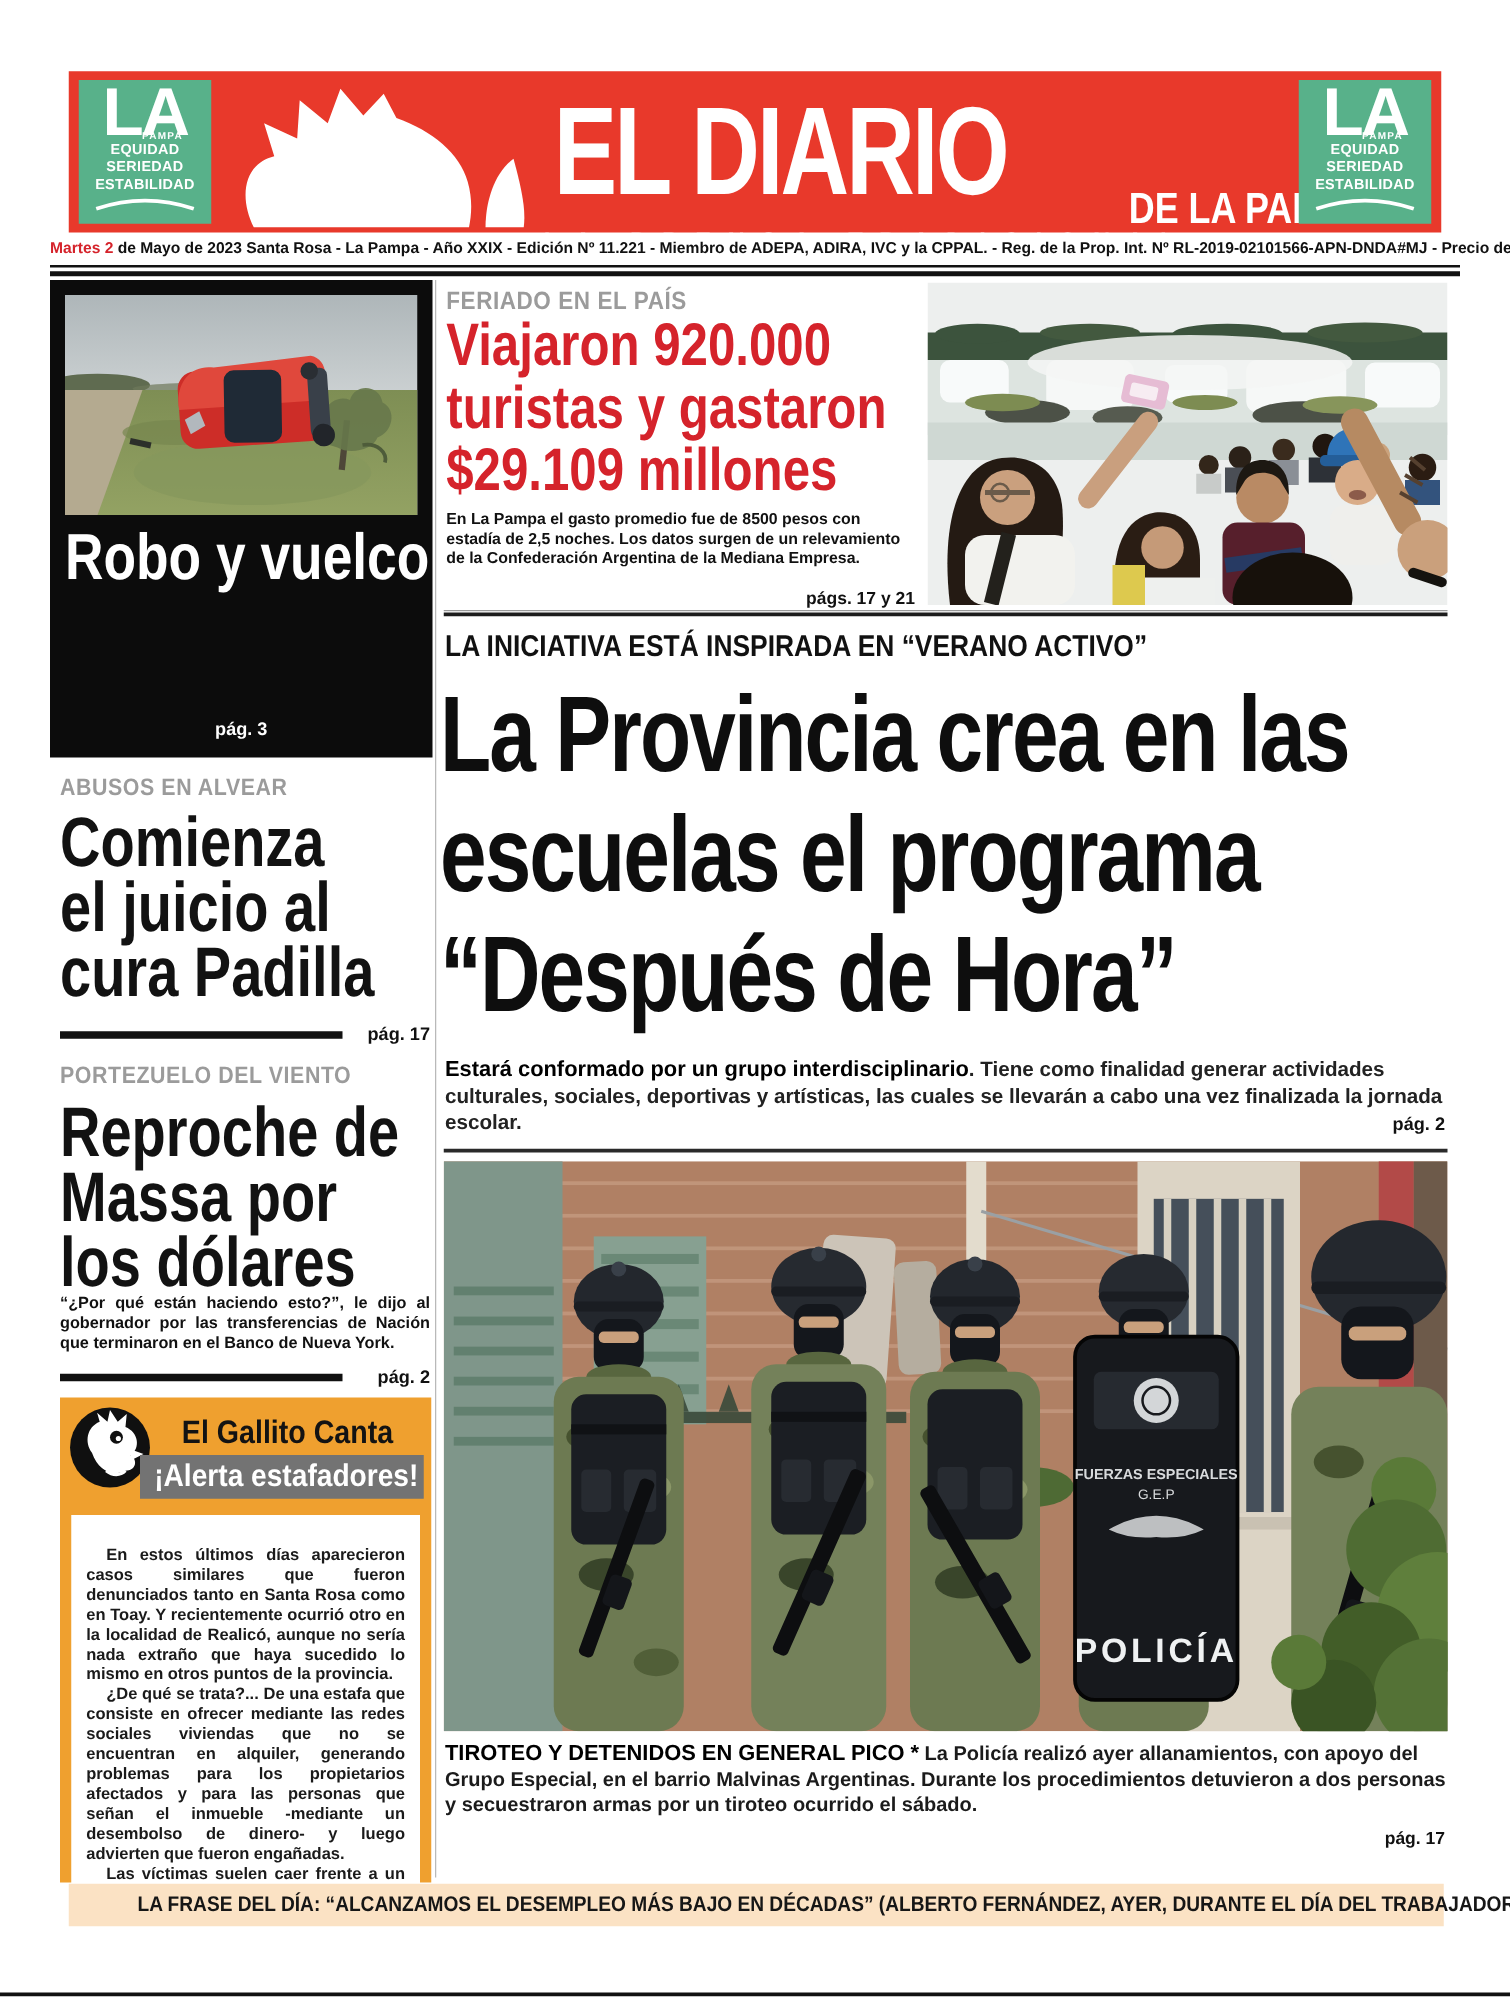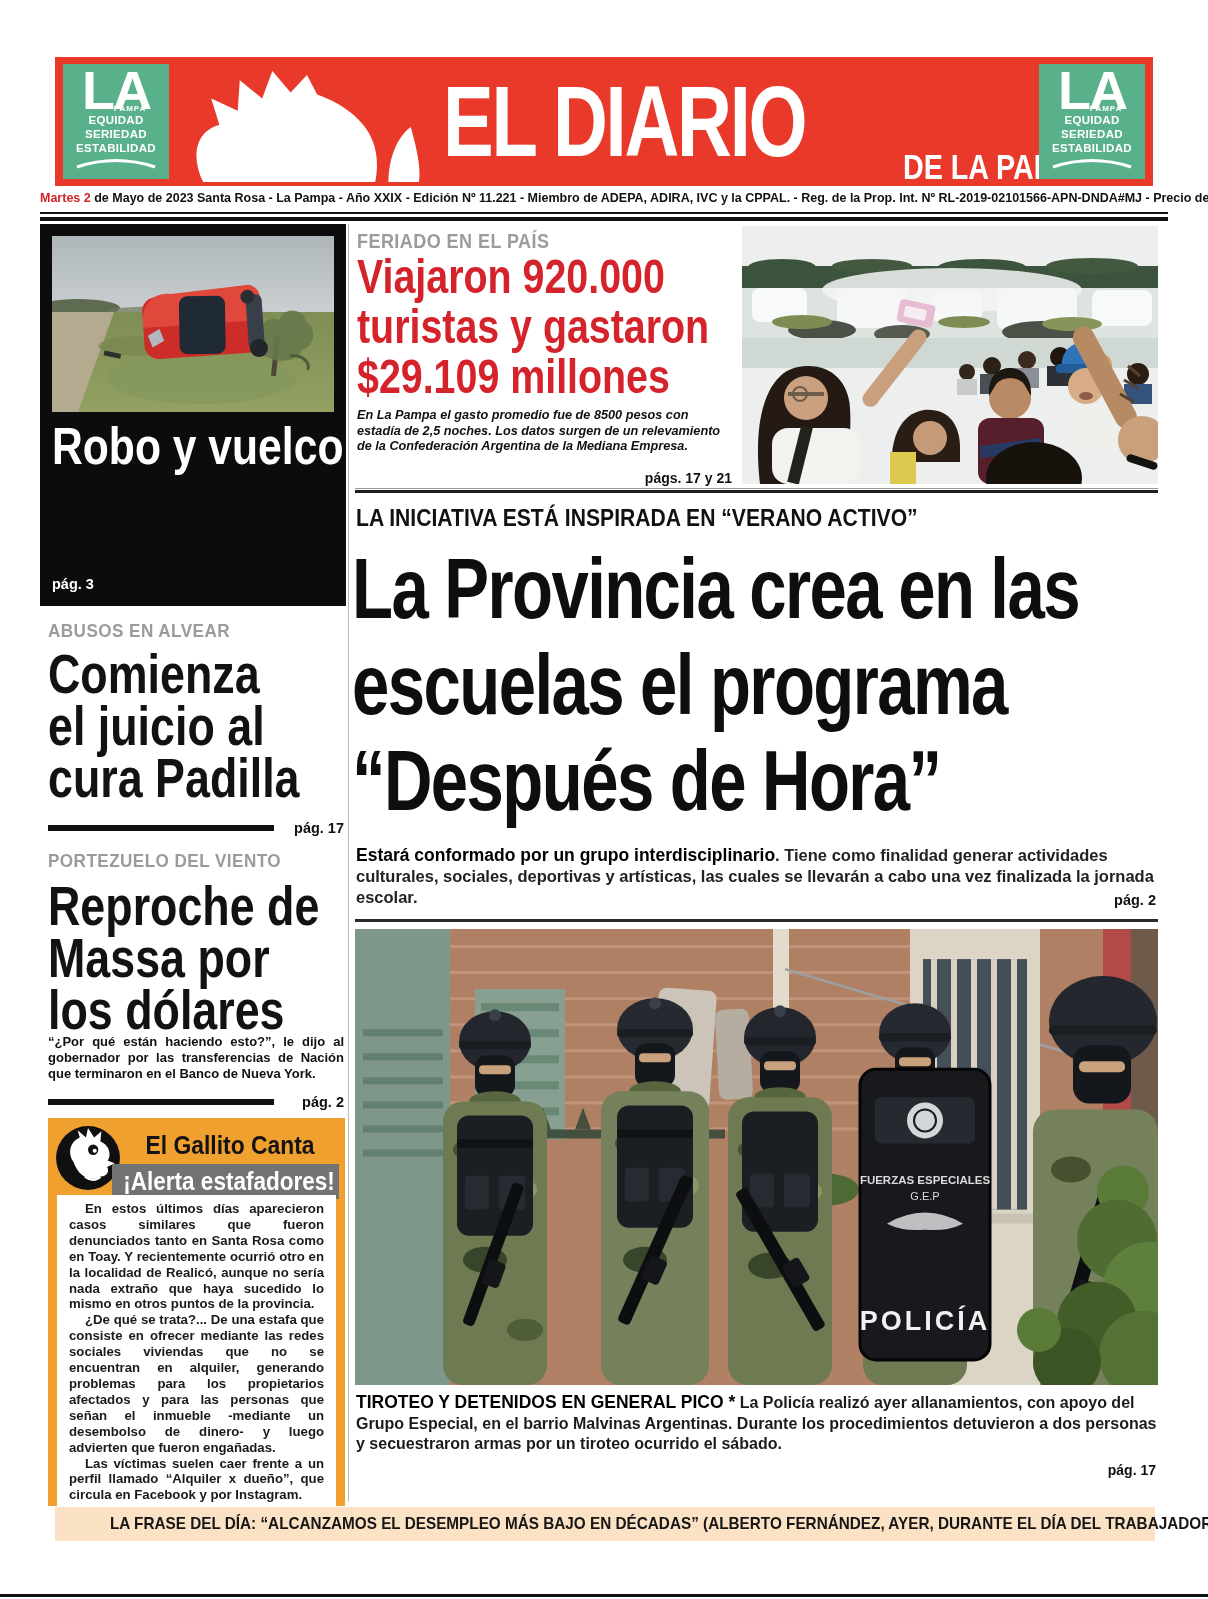--- a/index.html
+++ b/index.html
@@ -24,49 +24,49 @@
   .dl-red{color:#d5232b;}
   .rule-thin{left:40px;top:212px;width:1128px;height:2px;background:#111;}
   .rule-thick{left:40px;top:217px;width:1128px;height:4px;background:#111;}
   .divider{left:348px;top:224px;width:1px;height:1278px;background:#b9b9b9;}
   
   .blackbox{left:40px;top:224px;width:306px;height:382px;background:#0c0c0c;color:#fff;}
   .bb-photo{left:12px;top:12px;width:282px;height:176px;}
   .bb-head{left:12px;top:196px;font-size:52px;font-weight:bold;line-height:52px;white-space:nowrap;
            transform:scaleX(.82);transform-origin:0 0;}
   .bb-body{left:12px;top:258px;width:284px;font-size:17px;font-weight:bold;line-height:21px;}
-  .bb-pag{left:12px;top:352px;width:282px;text-align:left;font-size:14.5px;font-weight:bold;}
+  .bb-pag{left:12px;top:352px;width:282px;text-align:center;font-size:14.5px;font-weight:bold;}
   .kicker{font-size:19px;font-weight:bold;color:#9b9b9b;white-space:nowrap;
           transform:scaleX(.9);transform-origin:0 0;letter-spacing:.5px;}
   .lk1{left:48px;top:620px;} .lk2{left:48px;top:850px;}
   .lhead{font-size:56px;font-weight:bold;line-height:52px;color:#121212;
          transform:scaleX(.8);transform-origin:0 0;white-space:nowrap;}
   .lh1{left:48px;top:648px;} .lh2{left:48px;top:880px;}
   .lhead span{display:block;}
   .pagrow{left:48px;width:296px;height:16px;}
   .pr1{top:820px;} .pr2{top:1094px;}
   .pagbar{position:absolute;left:0;top:5px;width:226px;height:6px;background:#111;}
   .pagtxt{position:absolute;right:0;top:0;font-size:14.5px;font-weight:bold;}
   .lbody{left:48px;top:1034px;width:296px;font-size:13px;font-weight:bold;line-height:16px;text-align:justify;}
   
   .gallito{left:48px;top:1118px;width:297px;height:388px;background:#efa02f;}
   .g-circle{left:7px;top:7px;width:66px;height:66px;}
   .g-title{left:74px;top:12px;width:216px;text-align:center;font-size:26px;font-weight:bold;color:#131313;
            transform:scaleX(.88);transform-origin:50% 0;white-space:nowrap;}
   .g-bar{left:64px;top:46px;width:227px;height:35px;background:#737373;}
   .g-sub{width:100%;text-align:center;font-size:25px;font-weight:bold;color:#fff;line-height:35px;
          transform:scaleX(.9);transform-origin:50% 50%;white-space:nowrap;display:block;}
-  .g-panel{left:9px;top:77px;width:279px;height:342px;background:#fff;box-sizing:border-box;padding:6px 12px;}
+  .g-panel{left:9px;top:94px;width:279px;height:342px;background:#fff;box-sizing:border-box;padding:24px 12px;}
   .g-panel p{margin:0;font-size:13.2px;font-weight:bold;line-height:15.9px;text-align:justify;text-indent:16px;color:#1a1a1a;}
   
   .f-kicker{left:357px;top:230px;font-size:20px;}
   .f-head{left:357px;top:252px;font-size:48px;font-weight:bold;line-height:50px;color:#d5232b;
           transform:scaleX(.82);transform-origin:0 0;white-space:nowrap;}
   .f-head span{display:block;}
-  .f-lede{left:357px;top:408px;width:378px;font-size:12.7px;font-weight:bold;line-height:15.6px;font-style:italic;}
+  .f-lede{left:357px;top:408px;width:378px;font-size:12.7px;font-weight:bold;line-height:15.6px;}
   .f-pags{left:357px;top:470px;width:375px;text-align:right;font-size:14px;font-weight:bold;}
   .f-photo{left:742px;top:226px;width:416px;height:258px;}
   .f-rule-a{left:355px;top:488px;width:803px;height:1px;background:#999;}
   .f-rule-b{left:355px;top:490px;width:803px;height:3px;background:#1c1c1c;}
   
   .ms-kicker{left:356px;top:504px;font-size:24px;font-weight:bold;color:#111;white-space:nowrap;
              transform:scaleX(.88);transform-origin:0 0;}
   .ms-head{left:352px;top:540px;font-size:86px;font-weight:bold;line-height:96px;color:#0e0e0e;
            transform:scaleX(.78);transform-origin:0 0;white-space:nowrap;letter-spacing:-2px;}
   .ms-head span{display:block;}

